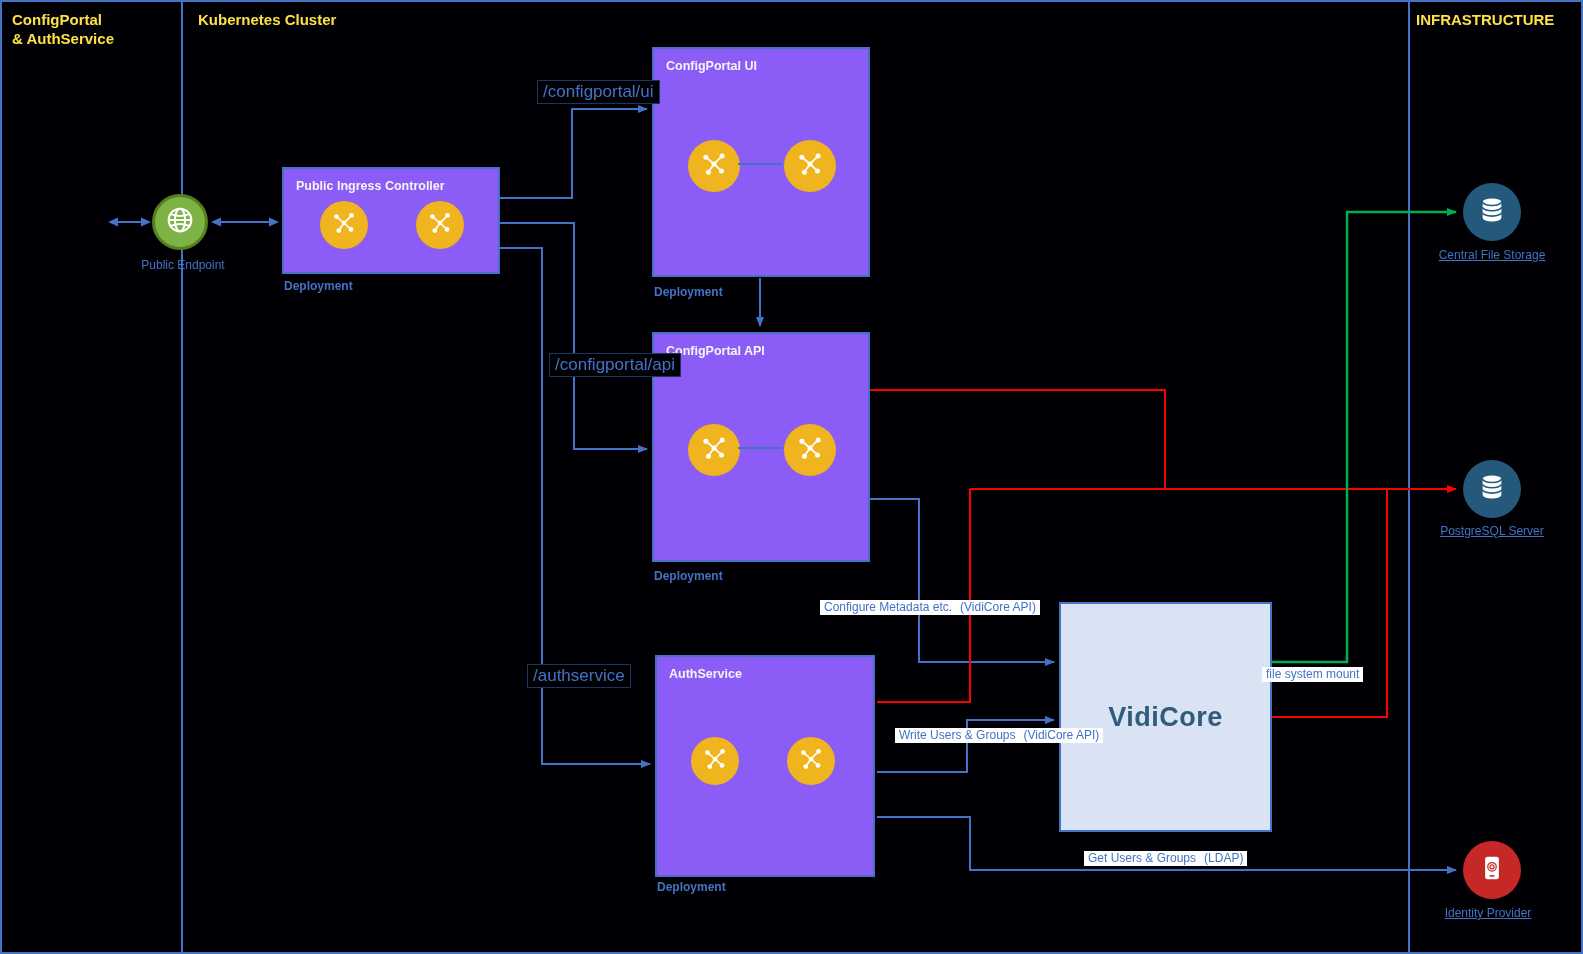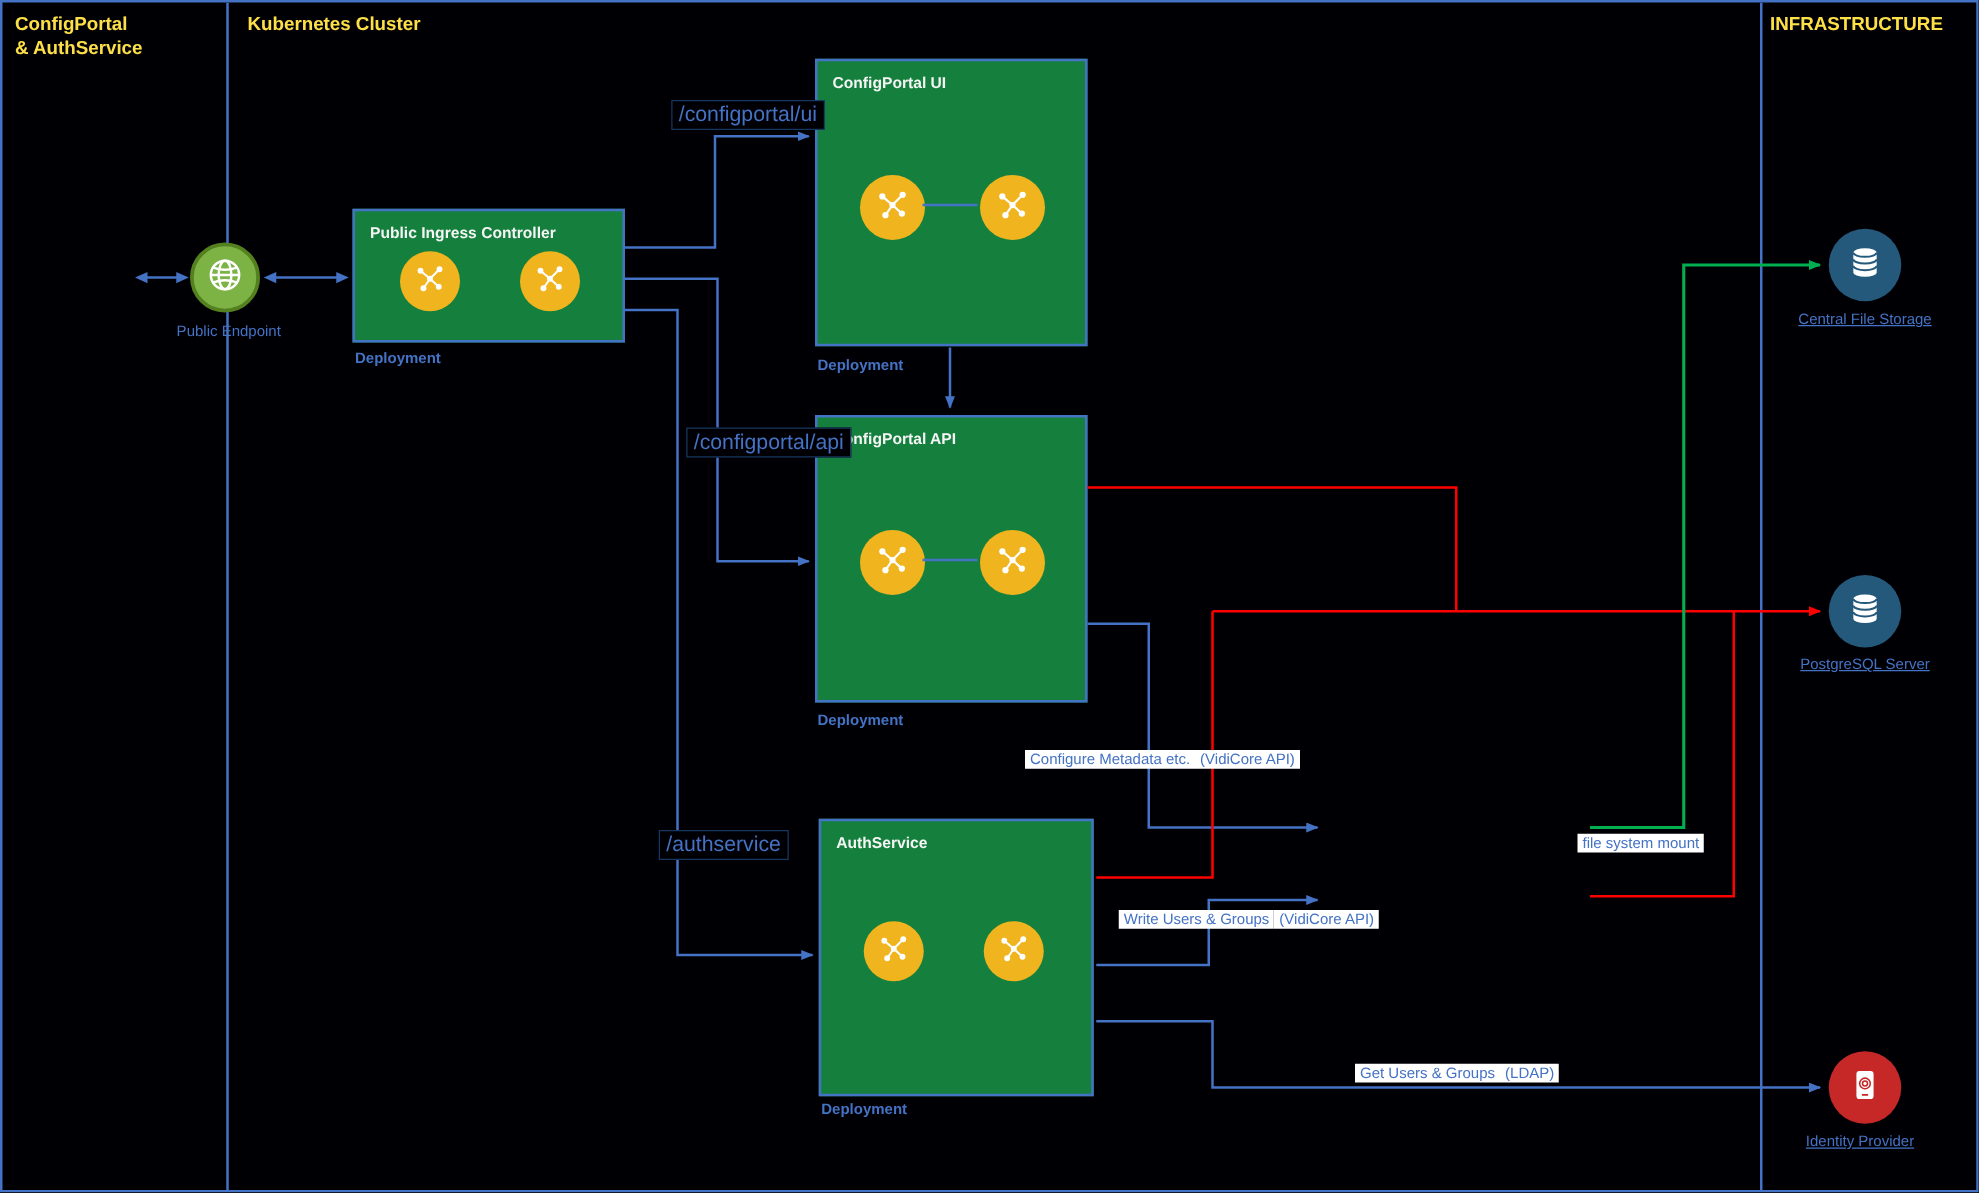--- a/index.html
+++ b/index.html
@@ -2,21 +2,21 @@
 <html><head>
 <meta charset="utf-8">
 <style>
   * { margin:0; padding:0; box-sizing:border-box; }
   html,body { background:#000; }
   body { font-family:"Liberation Sans", sans-serif; }
   .canvas { position:relative; width:1583px; height:954px; background:#000004;
             border:2px solid #4472C4; overflow:hidden; }
   .vline { position:absolute; top:0; bottom:0; width:2px; background:#4472C4; z-index:1; }
   .section-title { position:absolute; font-weight:bold; font-size:15px; color:#fde047; z-index:2; line-height:19px; }
-  .node-box { position:absolute; border:2px solid #4472C4; background:#15803d; z-index:2;padding-left:47px; }
+  .node-box { position:absolute; border:2px solid #4472C4; background:#8b5cf6; z-index:2;padding-left:47px; }
   .box-title { position:absolute; left:12px; top:10px; font-size:12.5px; font-weight:bold; color:#F5F5F5; white-space:nowrap; }
   .dep-label { position:absolute; font-size:12px; font-weight:bold; color:#4472C4; z-index:2; }
   .pod { position:absolute; border-radius:50%; background:#F0B41F; display:flex; align-items:center; justify-content:center; }
   .circle-node { position:absolute; border-radius:50%; display:flex; align-items:center; justify-content:center; z-index:2; }
   .endpoint-circle { background:#7CB344; border:3px solid #54801F; }
   .infra-blue { background:#25597C; }
   .infra-red { background:#C62828; }
   .node-label { position:absolute; font-size:12px; color:#4472C4; text-align:center; z-index:2; white-space:nowrap; }
   .u { text-decoration:underline; }
   .chip { position:absolute; font-size:17px; color:#4472C4; background:#000004; border:1px solid #17375E;
@@ -198,20 +198,23 @@
               <circle cx="18.5" cy="5.5" r="2"></circle>
             <circle cx="7.5" cy="18.5" r="2"></circle>
               <circle cx="18" cy="17.5" r="2"></circle>
           </g>
         </svg>
       </span>
     </div>
   </div>
   <div class="dep-label" style="left:655px; top:878px;">Deployment</div>
 
+  <div class="vidicore" style="left:1057px; top:600px; width:213px; height:230px;">
+    <span>VidiCore</span>
+  </div>
 
   <div class="circle-node infra-blue" style="left:1461px; top:181px; width:58px; height:58px;">
     <span>
       <svg viewBox="0 0 24 24" width="32" height="32">
         <path d="M5 6 a7 2.6 0 0 1 14 0 v12 a7 2.6 0 0 1 -14 0 z" fill="#FFFFFF"></path>
         <g stroke="#25597C" stroke-width="1.2" fill="none">
           <path d="M5 6 a7 2.6 0 0 0 14 0"></path>
           <path d="M5 10 a7 2.6 0 0 0 14 0"></path>
           <path d="M5 14 a7 2.6 0 0 0 14 0"></path>
         </g>
@@ -287,21 +290,21 @@
 
     <path d="M868,388 H1163 V487" stroke="#FF0000" stroke-width="2" fill="none"></path>
     <path d="M875,700 H968 V487" stroke="#FF0000" stroke-width="2" fill="none"></path>
     <path d="M1270,715 H1385 V487" stroke="#FF0000" stroke-width="2" fill="none"></path>
     <path d="M968,487 H1454" stroke="#FF0000" stroke-width="2" fill="none" marker-end="url(#mR)"></path>
 
     <path d="M1270,660 H1345 V210 H1454" stroke="#00B050" stroke-width="2.5" fill="none" marker-end="url(#mG)"></path>
   </svg>
 
   <div class="chip" style="left:535px; top:78px;">/configportal/ui</div>
-  <div class="chip" style="left:547px; top:340px;">/configportal/api</div>
+  <div class="chip" style="left:547px; top:351px;">/configportal/api</div>
   <div class="chip" style="left:525px; top:662px;">/authservice</div>
 
   <div class="wlabel" style="left:818px; top:598px; width:140px;">
     <span>Configure Metadata etc.</span>
     <span>(VidiCore API)</span>
   </div>
   <div class="wlabel" style="left:893px; top:726px; width:140px;">
     <span>Write Users &amp; Groups</span>
     <span>(VidiCore API)</span>
   </div>

